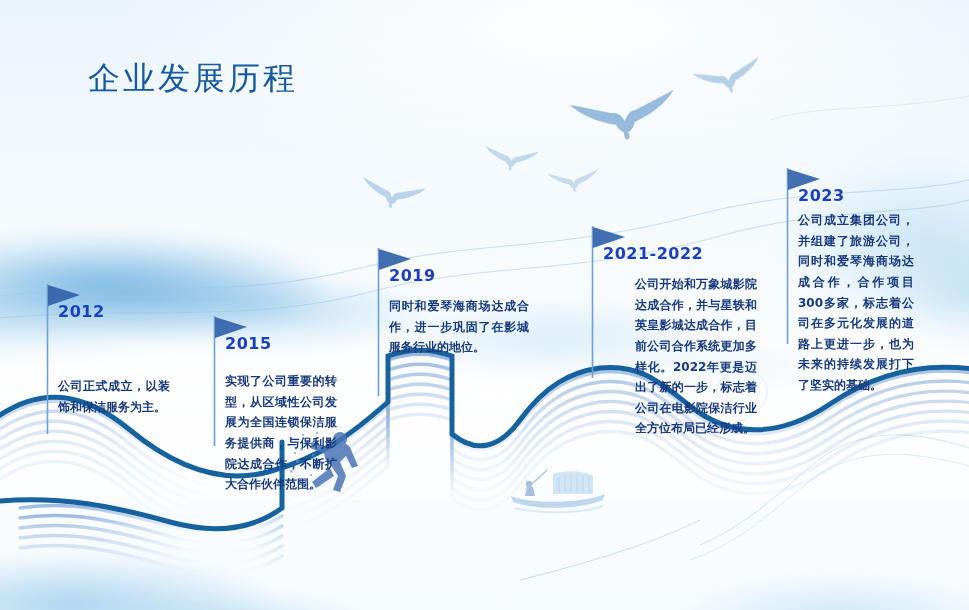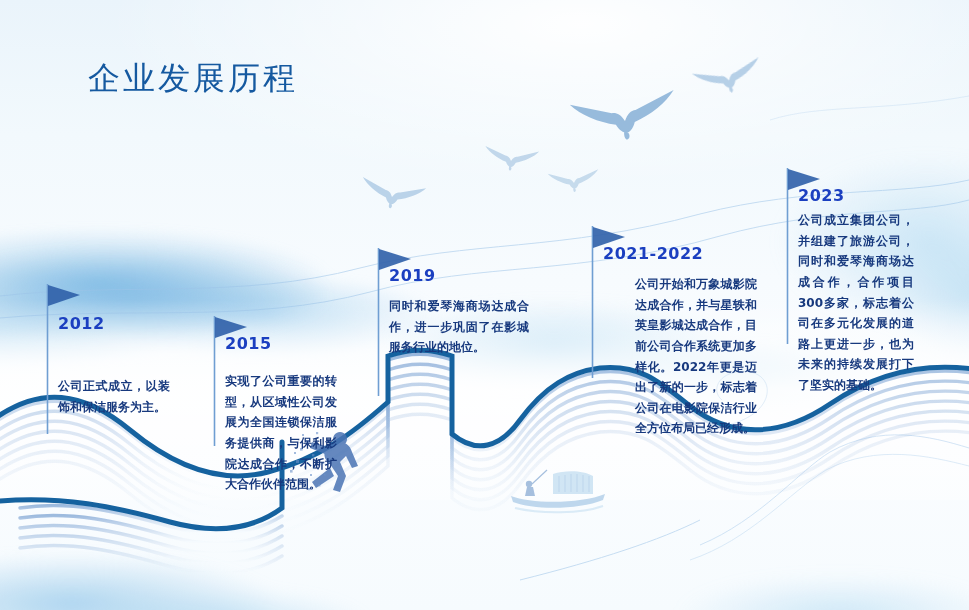--- a/index.html
+++ b/index.html
@@ -209,21 +209,21 @@
   </svg>
 
   <div id="page-title">企业发展历程</div>
 
   <div id="milestones">
       <div class="milestone" style="left: 46px; top: 284px;">
         <svg class="flag-svg" width="46" height="150">
           <line x1="1.5" y1="0" x2="1.5" y2="150" stroke="#6f9ed2" stroke-width="1.6"></line>
           <path d="M2 1 L34 11 L2 22 Z" fill="#2f5fa8" opacity=".9"></path>
         </svg>
-        <div class="m-year" style="left: 12px; top: 18px; margin-top: 12px;">2012</div>
+        <div class="m-year" style="left: 12px; top: 18px;">2012</div>
         <div class="m-desc" style="left: 12px; top: 48px; width: 112px; margin-top: 44px;">公司正式成立，以装饰和保洁服务为主。</div>
       </div>
       <div class="milestone" style="left: 213px; top: 316px;">
         <svg class="flag-svg" width="46" height="130">
           <line x1="1.5" y1="0" x2="1.5" y2="130" stroke="#6f9ed2" stroke-width="1.6"></line>
           <path d="M2 1 L34 11 L2 22 Z" fill="#2f5fa8" opacity=".9"></path>
         </svg>
         <div class="m-year" style="left: 12px; top: 18px;">2015</div>
         <div class="m-desc" style="left: 12px; top: 48px; width: 112px; margin-top: 7px;">实现了公司重要的转型，从区域性公司发展为全国连锁保洁服务提供商，与保利影院达成合作，不断扩大合作伙伴范围。</div>
       </div>

